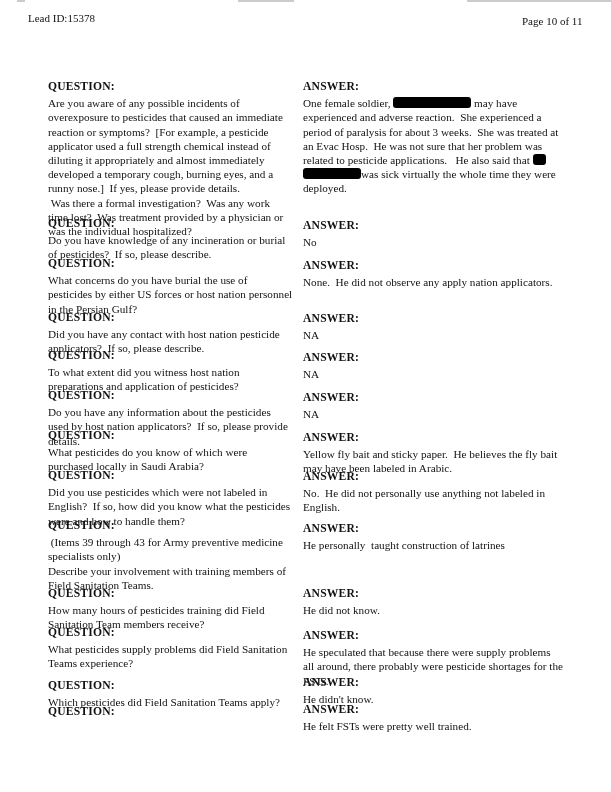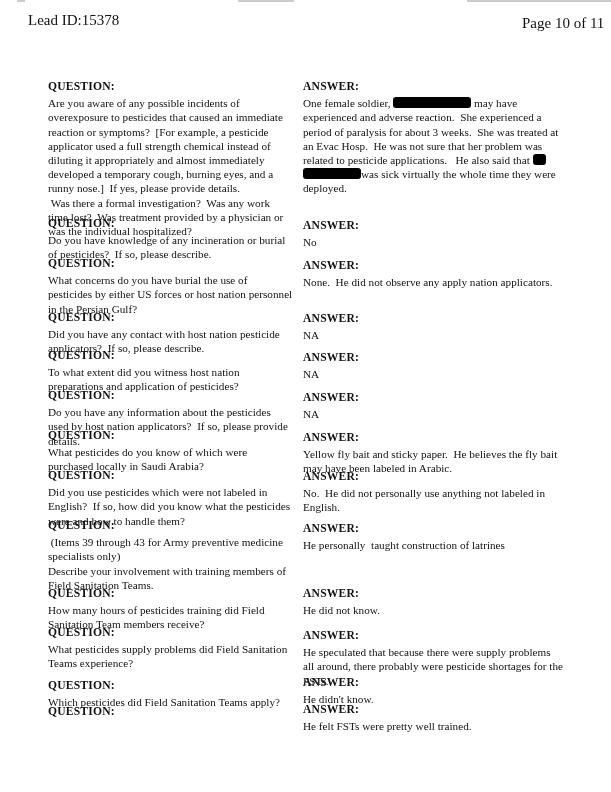--- a/index.html
+++ b/index.html
@@ -1,18 +1,18 @@
 <!DOCTYPE html>
 <html><head>
 <meta charset="utf-8">
 <style>
   html, body { margin:0; padding:0; background:#fff; }
   body { width:611px; height:792px; position:relative; overflow:hidden;
          font-family:"Liberation Serif","DejaVu Serif",serif; color:#111; }
-  .hdr { position:absolute; font-size:15px; }
+  .hdr { position:absolute; font-size:11px; }
   .lead { left:28px; top:12px; }
   .page { left:522px; top:15px; }
   .block { position:absolute; font-size:11.2px; line-height:14.2px; }
   .q { left:48px; width:245px; }
   .a { left:303px; width:260px; }
   .label { font-weight:bold; font-size:11.6px; margin-bottom:2px; display:block; letter-spacing:0.2px; }
   .body-text { display:block; white-space:pre-wrap; }
   .redact { display:inline-block; background:#000; height:11px; vertical-align:-1px; border-radius:3px; }
   .top-mark { position:absolute; top:0; height:2px; background:#ccc; }
 </style>

